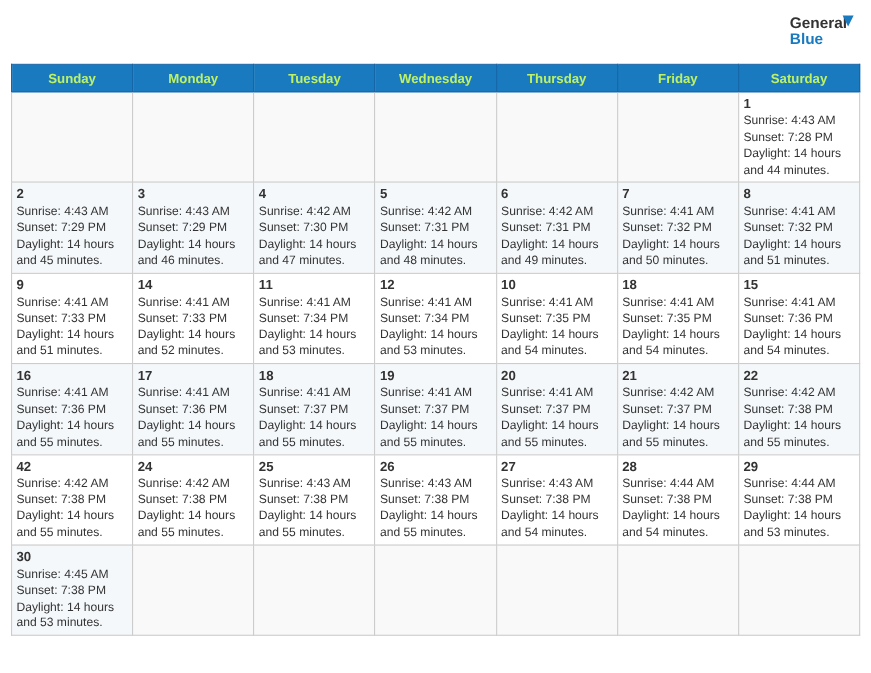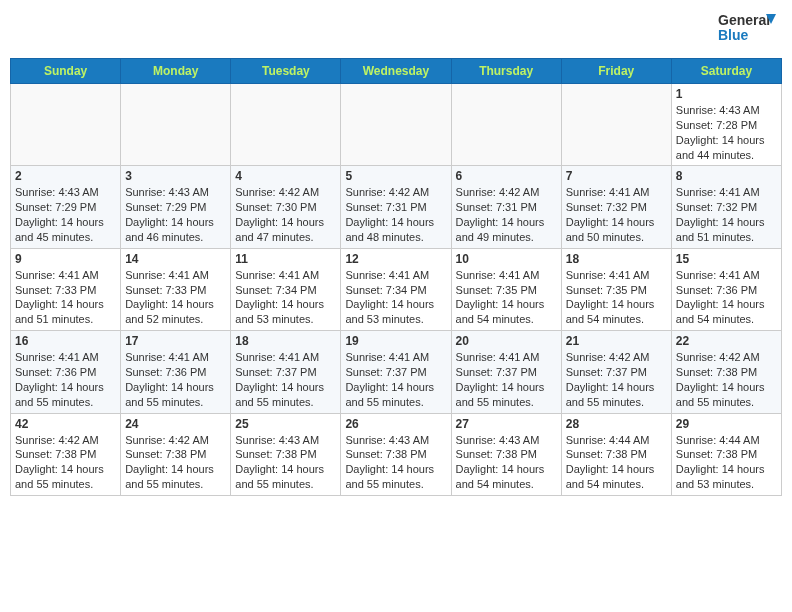--- a/index.html
+++ b/index.html
@@ -324,14 +324,29 @@
 and 54 minutes.</div>
         </td>
         <td>
           <span class="day-number">29</span>
           <div class="day-info" style="white-space: pre-line;">Sunrise: 4:44 AM
 Sunset: 7:38 PM
 Daylight: 14 hours
 and 53 minutes.</div>
         </td>
       </tr>
+      <tr>
+        <td>
+          <span class="day-number">30</span>
+          <div class="day-info" style="white-space: pre-line;">Sunrise: 4:45 AM
+Sunset: 7:38 PM
+Daylight: 14 hours
+and 53 minutes.</div>
+        </td>
+        <td class="empty"></td>
+        <td class="empty"></td>
+        <td class="empty"></td>
+        <td class="empty"></td>
+        <td class="empty"></td>
+        <td class="empty"></td>
+      </tr>
     </tbody>
 </table>
 
 </body></html>

